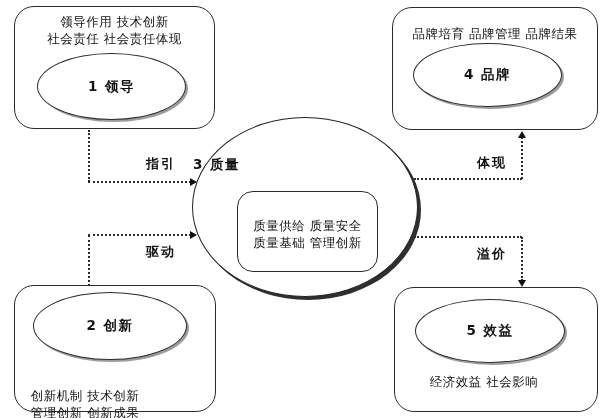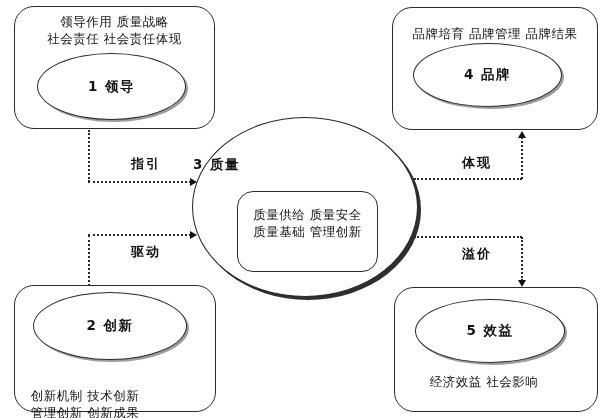--- a/index.html
+++ b/index.html
@@ -30,46 +30,46 @@
     border:1.5px solid #232323; border-radius:50%;
     box-shadow:3px 3px 0 rgba(10,10,10,0.85);
   }
   .center-title {
     position:absolute; top:38px; left:0; width:100%;
     font-size:13.5px; font-weight:600; letter-spacing:1.5px;
   }
   .inner-rect {
     position:absolute; background:#ffffff;
     border:1.3px solid #2b2b2b; border-radius:16px;
-    text-align:center; padding-top:14px;
+    text-align:center; padding-top:25px;
   }
   .note {
     position:absolute; text-align:center;
     font-size:12.5px; line-height:17px; letter-spacing:0.5px;
   }
   .note div { white-space:pre; }
   .hline { position:absolute; border-top:2px dotted #2a2a2a; height:0; }
   .vline { position:absolute; border-left:2px dotted #2a2a2a; width:0; }
   .ah { position:absolute; width:0; height:0; }
   .ah-right { border-top:4px solid transparent; border-bottom:4px solid transparent; border-left:7px solid #101010; }
   .ah-up    { border-left:4px solid transparent; border-right:4px solid transparent; border-bottom:7px solid #101010; }
   .ah-down  { border-left:4px solid transparent; border-right:4px solid transparent; border-top:7px solid #101010; }
   .edge-label {
-    position:absolute; width:60px; text-align:center;
+    position:absolute; width:60px; text-align:right;
     font-size:13px; font-weight:600; letter-spacing:2px; white-space:pre;font-family:Liberation Mono, monospace;
   }
 </style>
 </head>
 <body>
 
 <div class="canvas">
 
   <div class="rbox" style="left:14px; top:6px; width:201px; height:123px;"></div>
   <div class="note" style="left:14px; top:13px; width:201px;">
-    <div>领导作用 质量战略</div>
+    <div>领导作用 技术创新</div>
     <div>社会责任 社会责任体现</div>
   </div>
   <div class="ellipse" style="left:37px; top:53px; width:149px; height:67px;">
     <span class="ellipse-label">1 领导</span>
   </div>
 
   <div class="rbox" style="left:392px; top:7px; width:206px; height:123px;"></div>
   <div class="note" style="left:392px; top:25px; width:206px;">
     <div>品牌培育 品牌管理 品牌结果</div>
   </div>

